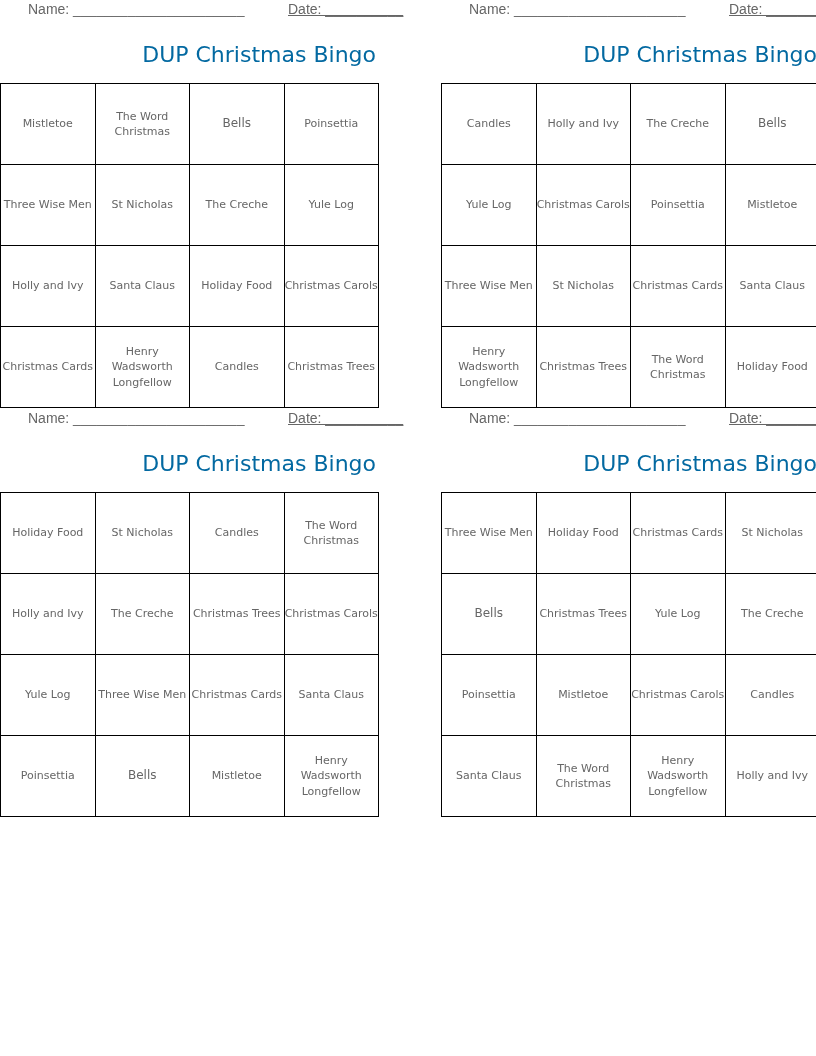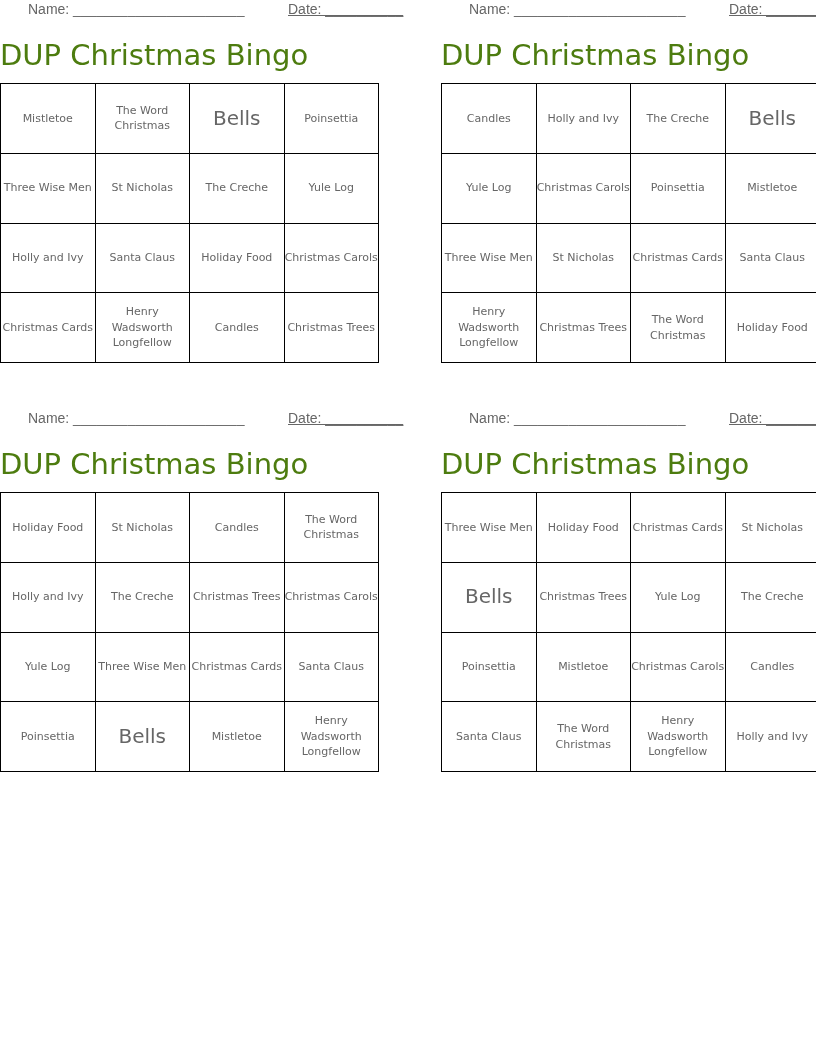--- a/index.html
+++ b/index.html
@@ -2,28 +2,28 @@
 <html><head>
 <meta charset="utf-8">
 <style>
   html, body { margin: 0; padding: 0; background: #ffffff; }
   body { width: 816px; height: 1056px; position: relative; overflow: hidden; }
   .card { position: absolute; width: 376px; height: 370px; }
   .namedate { position: absolute; top: 1px; left: 0; width: 376px; height: 20px;
     font-family: "Liberation Sans", sans-serif; font-size: 14px; color: #666666; margin-left: 28px; }
   .namedate .name { position: absolute; left: 0; top: 0; white-space: pre; }
   .namedate .date { position: absolute; left: 260px; top: 0; white-space: pre; text-decoration: underline; }
-  .title { position: absolute; top: 40px; left: 0; width: 376px; text-align: left;
-    font-family: "DejaVu Sans", sans-serif; font-size: 29px; color: #4d7c0f; line-height: 30px; }
-  .grid { position: absolute; top: 83px; left: 0; width: 374px; height: 280px;
+  .title { position: absolute; top: 40px; left: 0; width: 376px; text-align: right;
+    font-family: "DejaVu Sans", sans-serif; font-size: 22px; color: #0369a1; line-height: 30px; }
+  .grid { position: absolute; top: 83px; left: 0; width: 374px; height: 325px;
     border-collapse: collapse; table-layout: fixed; }
   .grid td { border: 1.5px solid #000; width: 93.5px; height: 68px; padding: 0;
     text-align: center; vertical-align: middle;
     font-family: "DejaVu Sans", sans-serif; font-size: 11px; line-height: 15.5px; color: #666666; }
-  .grid td.big { font-size: 20px; }
+  .grid td.big { font-size: 12px; }
 </style>
 </head>
 <body>
 
 <div class="card" style="left:0px; top:0px;">
   <div class="namedate">
     <span class="name">Name: ______________________</span>
     <span class="date">Date: __________</span>
   </div>
   <div class="title">DUP Christmas Bingo</div>

